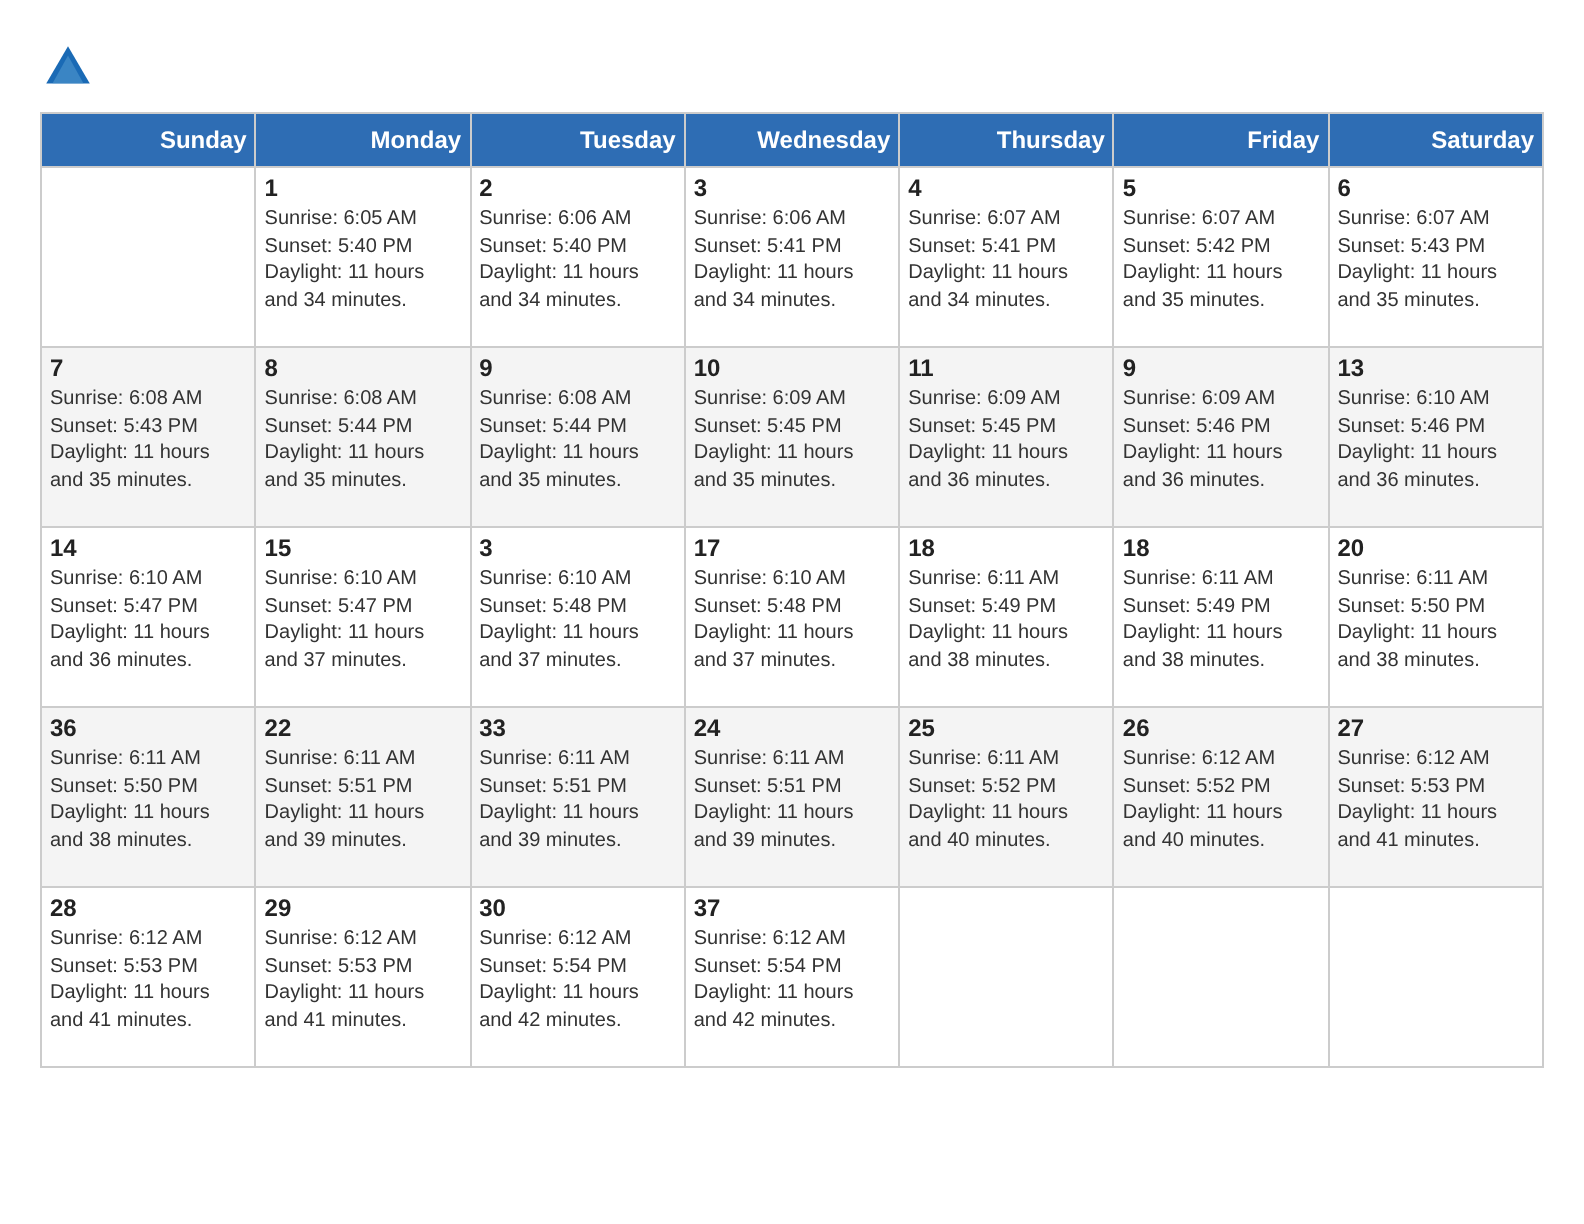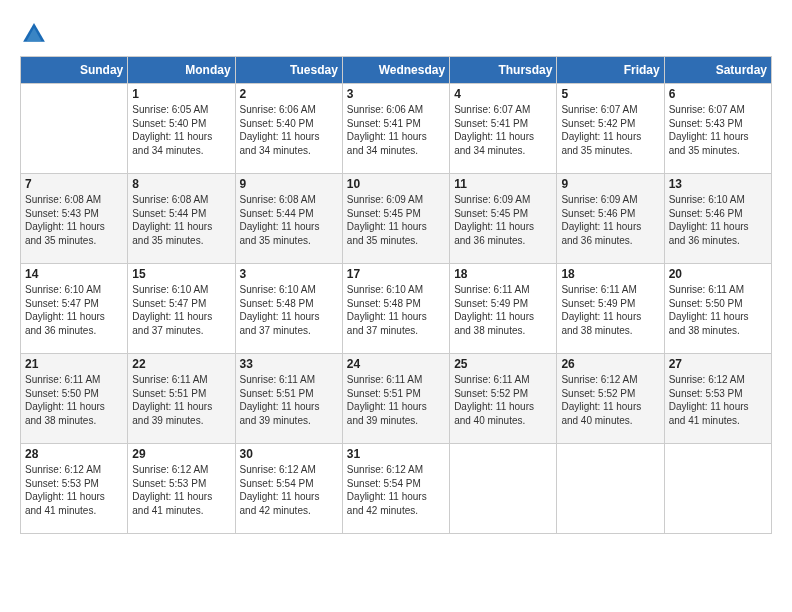--- a/index.html
+++ b/index.html
@@ -205,21 +205,21 @@
           <div class="day-number">18</div>
           <div class="day-info">Sunrise: 6:11 AM<br>Sunset: 5:49 PM<br>Daylight: 11 hours and 38 minutes.</div>
         </td>
         <td>
           <div class="day-number">20</div>
           <div class="day-info">Sunrise: 6:11 AM<br>Sunset: 5:50 PM<br>Daylight: 11 hours and 38 minutes.</div>
         </td>
       </tr>
       <tr>
         <td>
-          <div class="day-number">21</div>
+          <div class="day-number">36</div>
           <div class="day-info">Sunrise: 6:11 AM<br>Sunset: 5:50 PM<br>Daylight: 11 hours and 38 minutes.</div>
         </td>
         <td>
           <div class="day-number">22</div>
           <div class="day-info">Sunrise: 6:11 AM<br>Sunset: 5:51 PM<br>Daylight: 11 hours and 39 minutes.</div>
         </td>
         <td>
           <div class="day-number">33</div>
           <div class="day-info">Sunrise: 6:11 AM<br>Sunset: 5:51 PM<br>Daylight: 11 hours and 39 minutes.</div>
         </td>
@@ -247,21 +247,21 @@
         </td>
         <td>
           <div class="day-number">29</div>
           <div class="day-info">Sunrise: 6:12 AM<br>Sunset: 5:53 PM<br>Daylight: 11 hours and 41 minutes.</div>
         </td>
         <td>
           <div class="day-number">30</div>
           <div class="day-info">Sunrise: 6:12 AM<br>Sunset: 5:54 PM<br>Daylight: 11 hours and 42 minutes.</div>
         </td>
         <td>
-          <div class="day-number">31</div>
+          <div class="day-number">37</div>
           <div class="day-info">Sunrise: 6:12 AM<br>Sunset: 5:54 PM<br>Daylight: 11 hours and 42 minutes.</div>
         </td>
         <td class="empty-cell"></td>
         <td class="empty-cell"></td>
         <td class="empty-cell"></td>
       </tr>
     </tbody>
 </table>
 
 </body></html>

